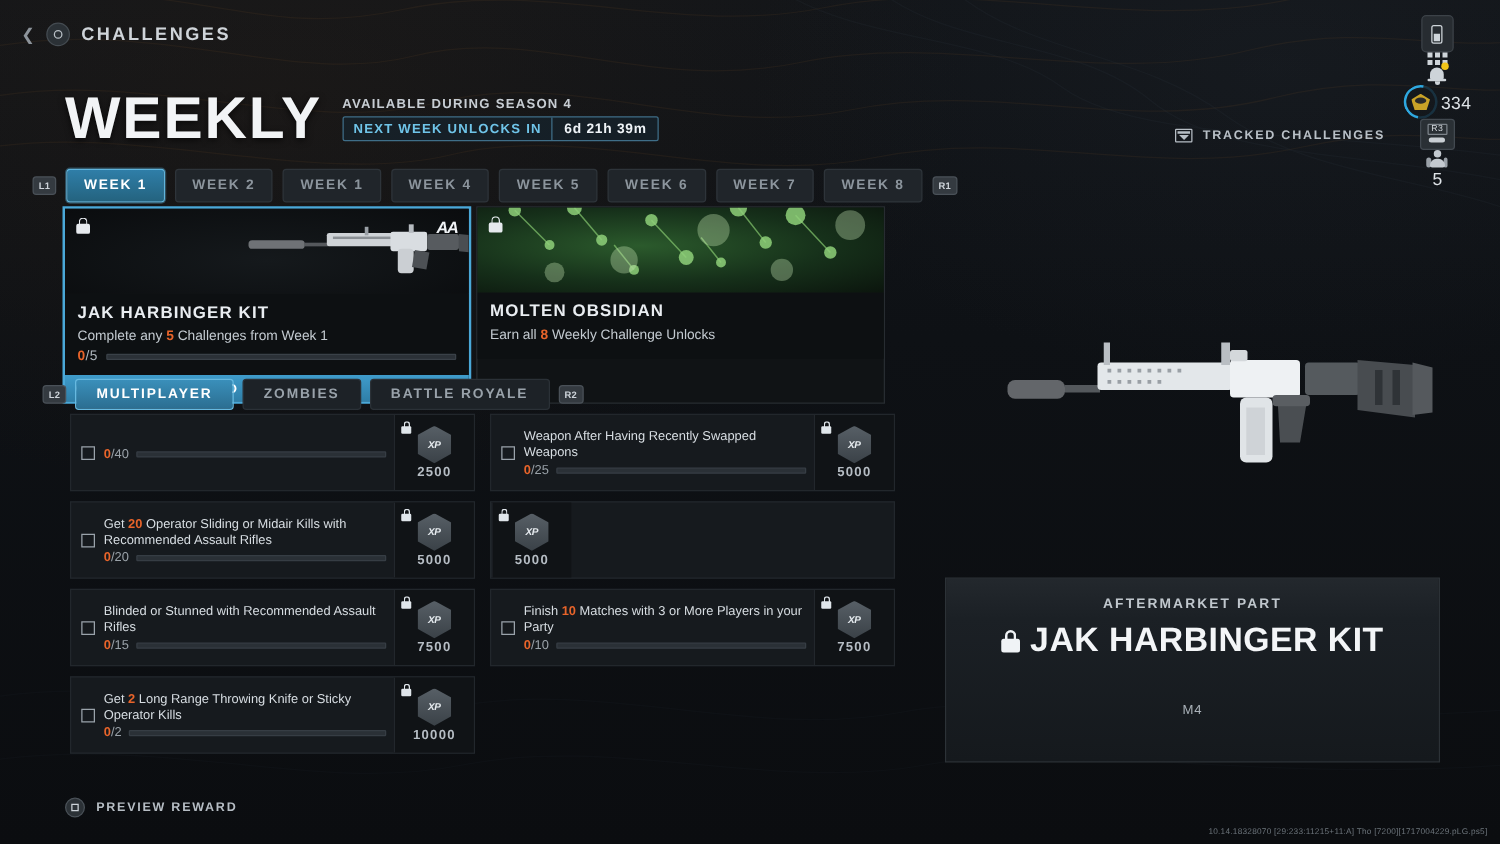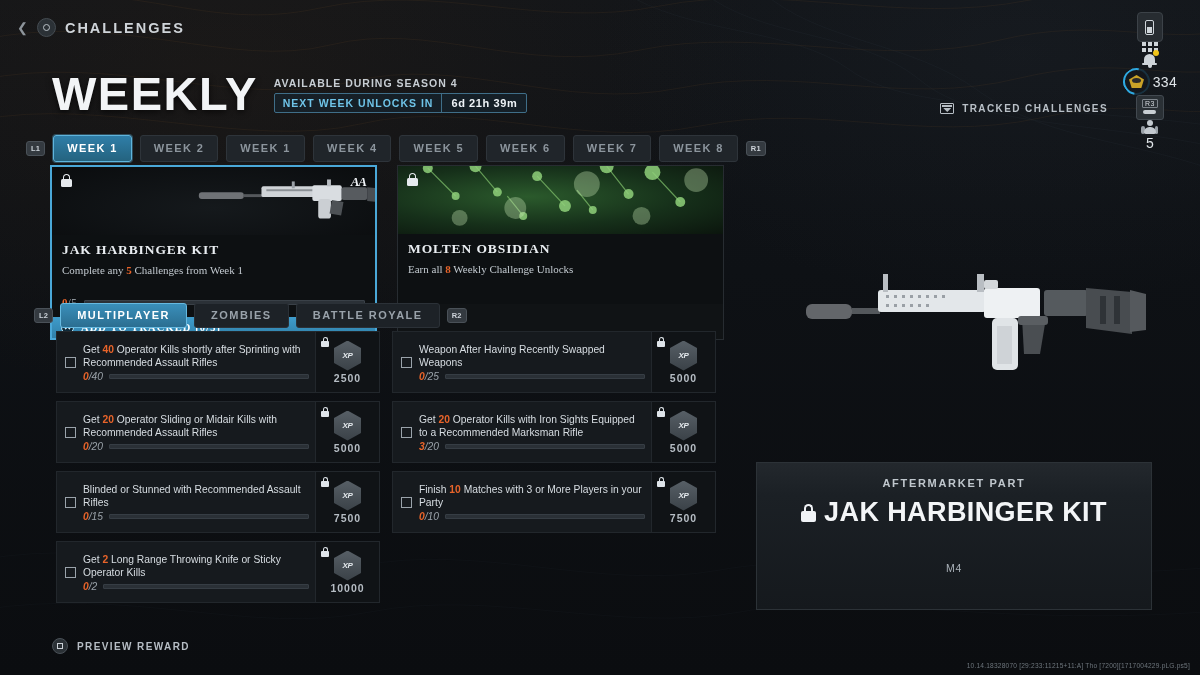--- a/index.html
+++ b/index.html
@@ -81,35 +81,35 @@
   
   .weekbar { position:absolute; top:135px; left:26px; display:flex; align-items:center; gap:8px; }
   .bump { background:#343a40; border:1px solid #4a5158; border-radius:3px; font-size:7.5px; color:#ced4da;
     padding:2px 4px; letter-spacing:0.2px; font-weight:700; }
   .wtab { min-width:75px; text-align:center; padding:6px 13px 7px; font-size:11px; font-weight:700;
     letter-spacing:1.4px; color:#8c959d; background:#20252a; border:1px solid #2e343a; border-radius:3px; }
   .wtab.on { color:#ffffff; background:linear-gradient(180deg,#2f7ea8,#24637f); border-color:#5fb4dc;
     box-shadow:0 0 0 1px rgba(95,180,220,0.35); }
 
   
-  .cards { position:absolute; top:165px; left:50px; display:flex; gap:20px;font-family:Liberation Serif, serif; }
+  .cards { position:absolute; top:165px; left:50px; display:flex; gap:4px; }
   .card { width:327px; position:relative; background:#101315; border:1px solid #272c31; }
   .card.sel { border:2px solid #4aa8d8; }
   .card .art { height:68px; position:relative; overflow:hidden; }
   .art-dark { background:radial-gradient(ellipse at 50% 60%, #15191c 0%, #0a0c0e 100%); }
   .art-green { background:radial-gradient(ellipse at 40% 45%, #2b5a2c 0%, #16301a 55%, #0b150d 100%); }
   .lock { position:absolute; left:9px; top:7px; width:11px; height:13px; z-index:4; }
   .lock .sh { position:absolute; left:2px; top:0; width:7px; height:6px; border:1.7px solid #e6eaee;
     border-bottom:none; border-radius:4px 4px 0 0; }
   .lock .bd { position:absolute; left:0; bottom:0; width:11px; height:8px; background:#e6eaee; border-radius:1.5px; }
   .aa-logo { position:absolute; right:9px; top:7px; font-size:13px; font-weight:800; font-style:italic;
     color:#f0f3f6; letter-spacing:-1px; z-index:4; }
   .card .info { padding:7px 10px 9px; background:#0d1012; }
   .card .cname { font-size:13.5px; font-weight:700; letter-spacing:0.9px; color:#e9edf1; margin-bottom:6px; }
-  .card .cdesc { font-size:11px; color:#c3cad0; margin-bottom:20px; }
+  .card .cdesc { font-size:11px; color:#c3cad0; margin-bottom:4px; }
   .hl { color:#e8642a; font-weight:700; }
   .prow { display:flex; align-items:center; gap:7px; }
   .pnum { font-size:11px; color:#aeb6bd; letter-spacing:0.3px; white-space:nowrap; }
   .pnum b { color:#e8642a; font-weight:700; }
   .pbar { flex:1; height:5px; background:#2b3137; border:1px solid #3a4148; border-radius:1px; overflow:hidden; }
   .pfill { height:100%; background:#5ec8f2; }
   .addtrack { display:flex; align-items:center; gap:7px; background:linear-gradient(180deg,#3f9ccb,#2f7fa8);
     padding:4px 9px; }
   .xglyph { width:13px; height:13px; border-radius:50%; background:#0e2a3a; border:1px solid #bfe4f5;
     display:flex; align-items:center; justify-content:center; font-size:9px; color:#eaf6fd; font-weight:700; line-height:1; }
@@ -122,21 +122,21 @@
   .mtab.on { color:#fff; background:linear-gradient(180deg,#3a8fba,#2b6e91); border-color:#66b9e0; }
 
   
   .chal-wrap { position:absolute; top:331px; left:56px; width:660px; display:flex; flex-wrap:wrap; gap:8px 12px; }
   .chal { width:324px; height:62px; background:#161a1e; border:1px solid #22272c; display:flex; }
   .chal .left { flex:1; display:flex; align-items:center; padding:0 6px 0 8px; gap:7px; }
   .cbox { width:11px; height:11px; border:1.6px solid #9aa3ab; flex:0 0 auto; background:transparent; }
   .ctext { flex:1; min-width:0; }
   .cdesc2 { font-size:10.3px; line-height:13px; color:#d7dde2; }
   .crow { display:flex; align-items:center; gap:6px; margin-top:2px; }
-  .cnum { font-size:10.3px; color:#9aa2a9;font-style:italic; }
+  .cnum { font-size:10.3px; color:#9aa2a9; }
   .cnum b { color:#e8642a; font-weight:700; }
   .cbar { flex:1; height:5px; background:#2a3036; border:1px solid #363d44; border-radius:1px; overflow:hidden; }
   .cfill { height:100%; background:#5ec8f2; }
   .chal .right { width:64px; background:#101316; border-left:1px solid #22272c; position:relative;
     display:flex; flex-direction:column; align-items:center; justify-content:center; gap:1px; }
   .mini-lock { position:absolute; left:5px; top:5px; width:8px; height:10px; }
   .mini-lock .sh { position:absolute; left:1.5px; top:0; width:5px; height:4.5px; border:1.4px solid #dfe5ea;
     border-bottom:none; border-radius:3px 3px 0 0; }
   .mini-lock .bd { position:absolute; left:0; bottom:0; width:8px; height:6px; background:#dfe5ea; border-radius:1px; }
   .hex { width:27px; height:30px; background:linear-gradient(180deg,#575f66,#3a4147);
@@ -369,21 +369,20 @@
     <div class="mtab">ZOMBIES</div>
     <div class="mtab">BATTLE ROYALE</div>
     <span class="bump">R2</span>
   </div>
 
   <div class="chal-wrap" id="chal-wrap">
       <div class="chal">
         <div class="left">
           <span class="cbox"></span>
           <div class="ctext">
-            <div class="cdesc2"><span>Get </span><span class="hl">40</span><span> Operator Kills shortly after Sprinting with Recommended Assault Rifles</span></div>
             <div class="crow">
               <span class="cnum"><b>0</b><span>/40</span></span>
               <span class="cbar"><span class="cfill" style="width: 0%;"></span></span>
             </div>
           </div>
         </div>
         <div class="right">
           <span class="mini-lock">
             <span class="sh"></span>
             <span class="bd"></span>
@@ -432,30 +431,20 @@
             <span class="sh"></span>
             <span class="bd"></span>
           </span>
           <span class="hex">
             <b>XP</b>
           </span>
           <span class="xpnum">5000</span>
         </div>
       </div>
       <div class="chal">
-        <div class="left">
-          <span class="cbox"></span>
-          <div class="ctext">
-            <div class="cdesc2"><span>Get </span><span class="hl">20</span><span> Operator Kills with Iron Sights Equipped to a Recommended Marksman Rifle</span></div>
-            <div class="crow">
-              <span class="cnum"><b>3</b><span>/20</span></span>
-              <span class="cbar"><span class="cfill" style="width: 15%;"></span></span>
-            </div>
-          </div>
-        </div>
         <div class="right">
           <span class="mini-lock">
             <span class="sh"></span>
             <span class="bd"></span>
           </span>
           <span class="hex">
             <b>XP</b>
           </span>
           <span class="xpnum">5000</span>
         </div>

